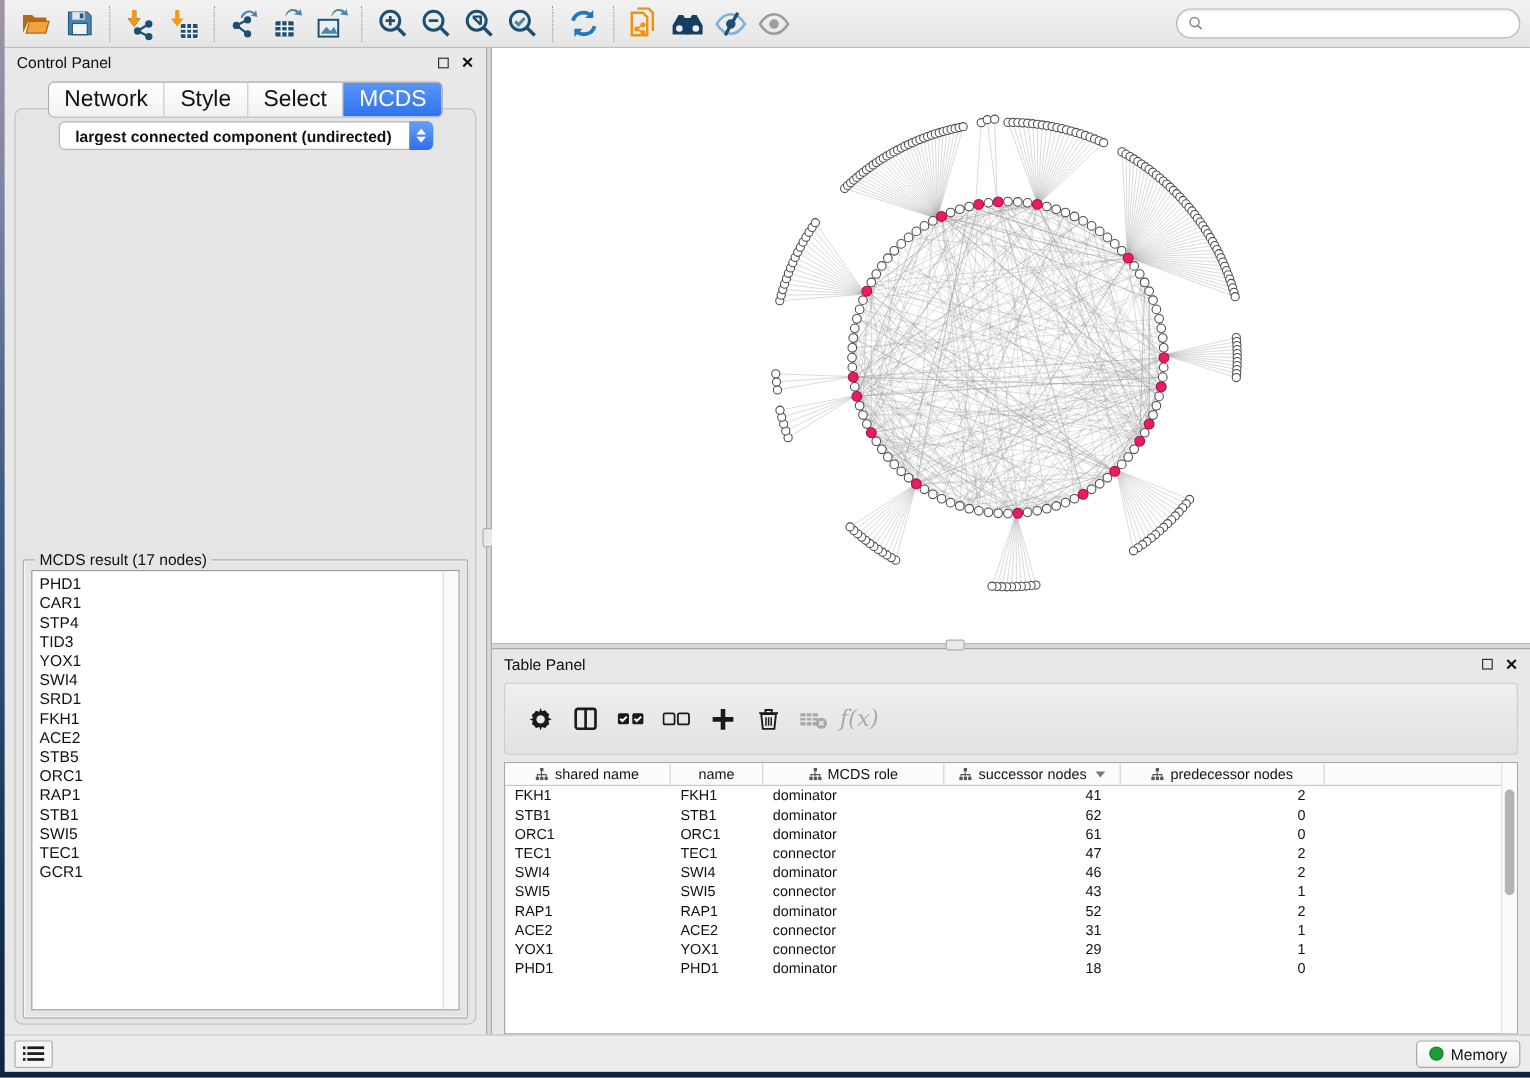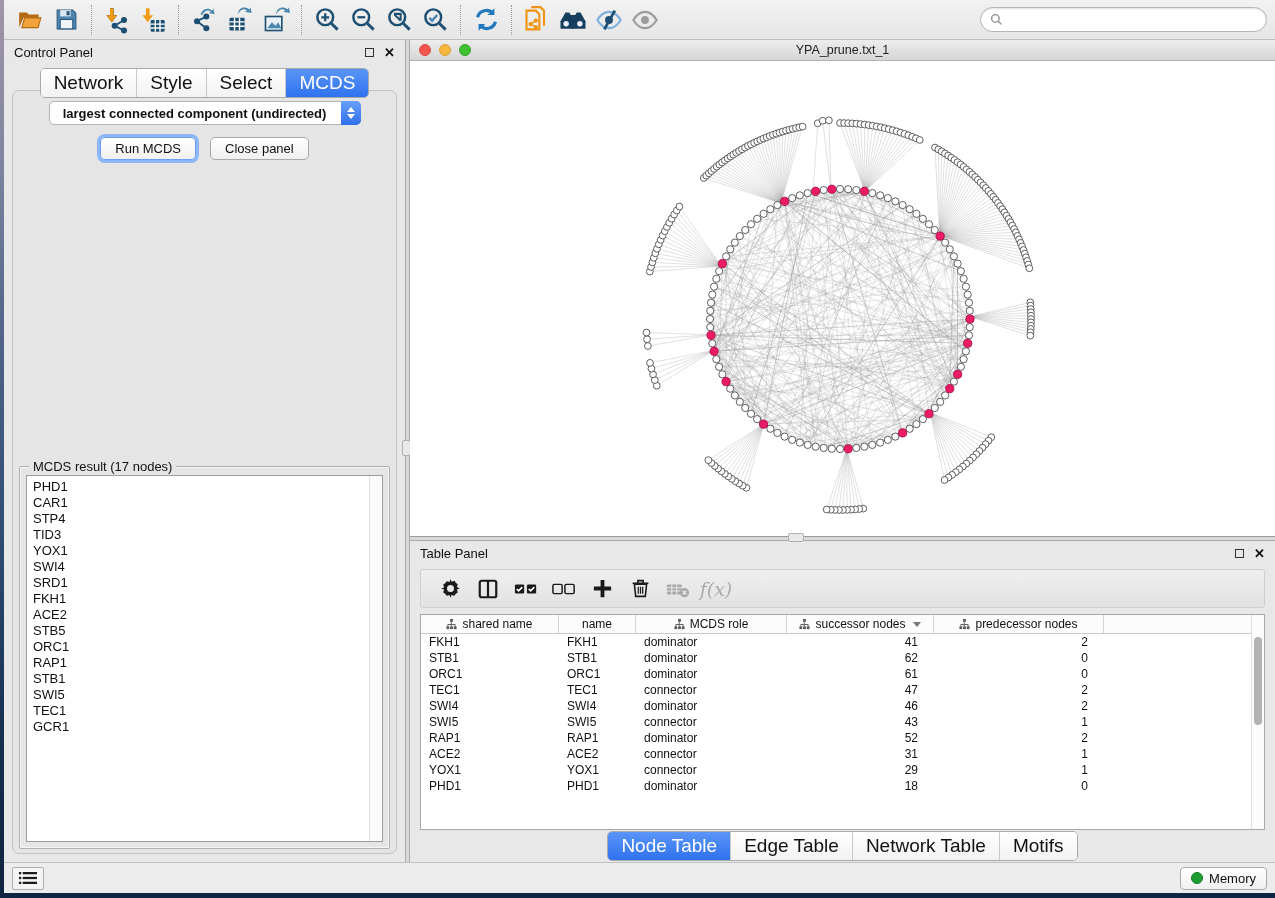--- a/index.html
+++ b/index.html
@@ -79,21 +79,21 @@
   .tl.g { background:#3ec232; border:1px solid #35a42b; }
   .net-title { position:absolute; left:0; right:0; text-align:center; font-size:12.5px; color:#222; }
   .net-canvas { flex:1; background:#fff; position:relative; }
   .net-canvas svg { position:absolute; inset:0; }
   .hsplit { height:4px; background:#d9d9d9; border-bottom:1px solid #aaa; position:relative; }
   .hsplit .handle { position:absolute; left:378px; top:-4px; width:16px; height:9px;
     background:#e9e9e9; border:1px solid #b0b0b0; border-radius:2px; }
 
   
   .tp { flex:1; background:#e8e8e8; display:flex; flex-direction:column; min-height:0; }
-  .tp-toolbar { height:39px; flex:none; margin:4px 10px 0; background:linear-gradient(180deg,#efefef,#e2e2e2);
+  .tp-toolbar { height:60px; flex:none; margin:4px 10px 0; background:linear-gradient(180deg,#efefef,#e2e2e2);
     border:1px solid #cfcfcf; border-radius:3px; display:flex; align-items:center; padding:0 10px; gap:0; }
   .tp-toolbar .tbtn { width:38px; }
   .fx { font-family:"DejaVu Serif", serif; font-style:italic; font-size:19px; color:#aaa; }
   .tablewrap { flex:1; margin:6px 10px 0; background:#fff; border:1px solid #a8a8a8; display:flex;
     min-height:0; position:relative; }
   .tbl { flex:1; overflow:hidden; }
   .thead { display:flex; height:19px; border-bottom:1px solid #c9c9c9; background:#fcfcfc; }
   .th { display:flex; align-items:center; justify-content:center; gap:5px; font-size:12px; color:#111;
     border-right:1px solid #d4d4d4; }
   .th .sorter { width:0; height:0; border-left:4px solid transparent; border-right:4px solid transparent;
@@ -284,24 +284,20 @@
             <div class="seg-tab sel">MCDS</div>
           </div>
       </div>
       <div class="tab-content">
         <div class="dropdown">
           <span class="val">largest connected component (undirected)</span>
           <span class="dd-step">
               <i class="up"></i>
               <i class="dn"></i>
             </span>
-        </div>
-        <div class="btn-row">
-          <button class="macbtn focus">Run MCDS</button>
-          <button class="macbtn">Close panel</button>
         </div>
         <div class="mcds-group">
           <div class="group-border"></div>
           <div class="group-title">MCDS result (17 nodes)</div>
           <div class="mcds-list">
             <ul id="mcds-ul">
                 <li>PHD1</li>
                 <li>CAR1</li>
                 <li>STP4</li>
                 <li>TID3</li>
@@ -323,28 +319,20 @@
         </div>
       </div>
     </div>
 
     <div class="vsplit">
         <div class="handle"></div>
       </div>
 
     <div class="right">
       <div class="netwin">
-        <div class="net-titlebar">
-          <div class="net-title">YPA_prune.txt_1</div>
-          <div class="tlights">
-            <span class="tl r"></span>
-            <span class="tl y"></span>
-            <span class="tl g"></span>
-          </div>
-        </div>
         <div class="net-canvas">
           <svg id="netsvg" width="865" height="476" viewBox="0 0 865 476">
               <g>
                 <line x1="312.37248317941743" y1="202.6486920965406" x2="477.8561918490081" y2="137.12905683452732" stroke="#9a9a9a" stroke-width="0.6" opacity="0.45"></line>
                 <line x1="312.37248317941743" y1="202.6486920965406" x2="405.6404291038557" y2="130.3026574052705" stroke="#9a9a9a" stroke-width="0.6" opacity="0.45"></line>
                 <line x1="312.37248317941743" y1="202.6486920965406" x2="309.1290568345273" y2="305.8561918490082" stroke="#9a9a9a" stroke-width="0.6" opacity="0.45"></line>
                 <line x1="312.37248317941743" y1="202.6486920965406" x2="413.7066796366404" y2="386.97491117088214" stroke="#9a9a9a" stroke-width="0.6" opacity="0.45"></line>
                 <line x1="312.37248317941743" y1="202.6486920965406" x2="506.4120827980215" y2="363.1722092687432" stroke="#9a9a9a" stroke-width="0.6" opacity="0.45"></line>
                 <line x1="312.37248317941743" y1="202.6486920965406" x2="462.32968533143116" y2="383.91581094672205" stroke="#9a9a9a" stroke-width="0.6" opacity="0.45"></line>
                 <line x1="312.37248317941743" y1="202.6486920965406" x2="558.9749111708821" y2="241.70667963664044" stroke="#9a9a9a" stroke-width="0.6" opacity="0.45"></line>
@@ -1370,28 +1358,20 @@
                   <div class="td r" style="width: 147px;">18</div>
                   <div class="td r" style="width: 170px;">0</div>
                 </div>
               </div>
           </div>
           <div class="tscroll">
               <div class="thumb"></div>
             </div>
         </div>
 
-        <div class="tp-tabs segbar">
-          <div class="seg" id="tp-tabs">
-              <div class="seg-tab sel">Node Table</div>
-              <div class="seg-tab">Edge Table</div>
-              <div class="seg-tab">Network Table</div>
-              <div class="seg-tab">Motifs</div>
-            </div>
-        </div>
       </div>
     </div>
   </div>
 
   <div class="statusbar">
     <div class="listbtn">
       <svg width="18" height="14" viewBox="0 0 24 18">
           <g fill="#1a1a1a">
             <rect x="0" y="1" width="3" height="3"></rect>
             <rect x="5" y="1" width="19" height="3"></rect>

